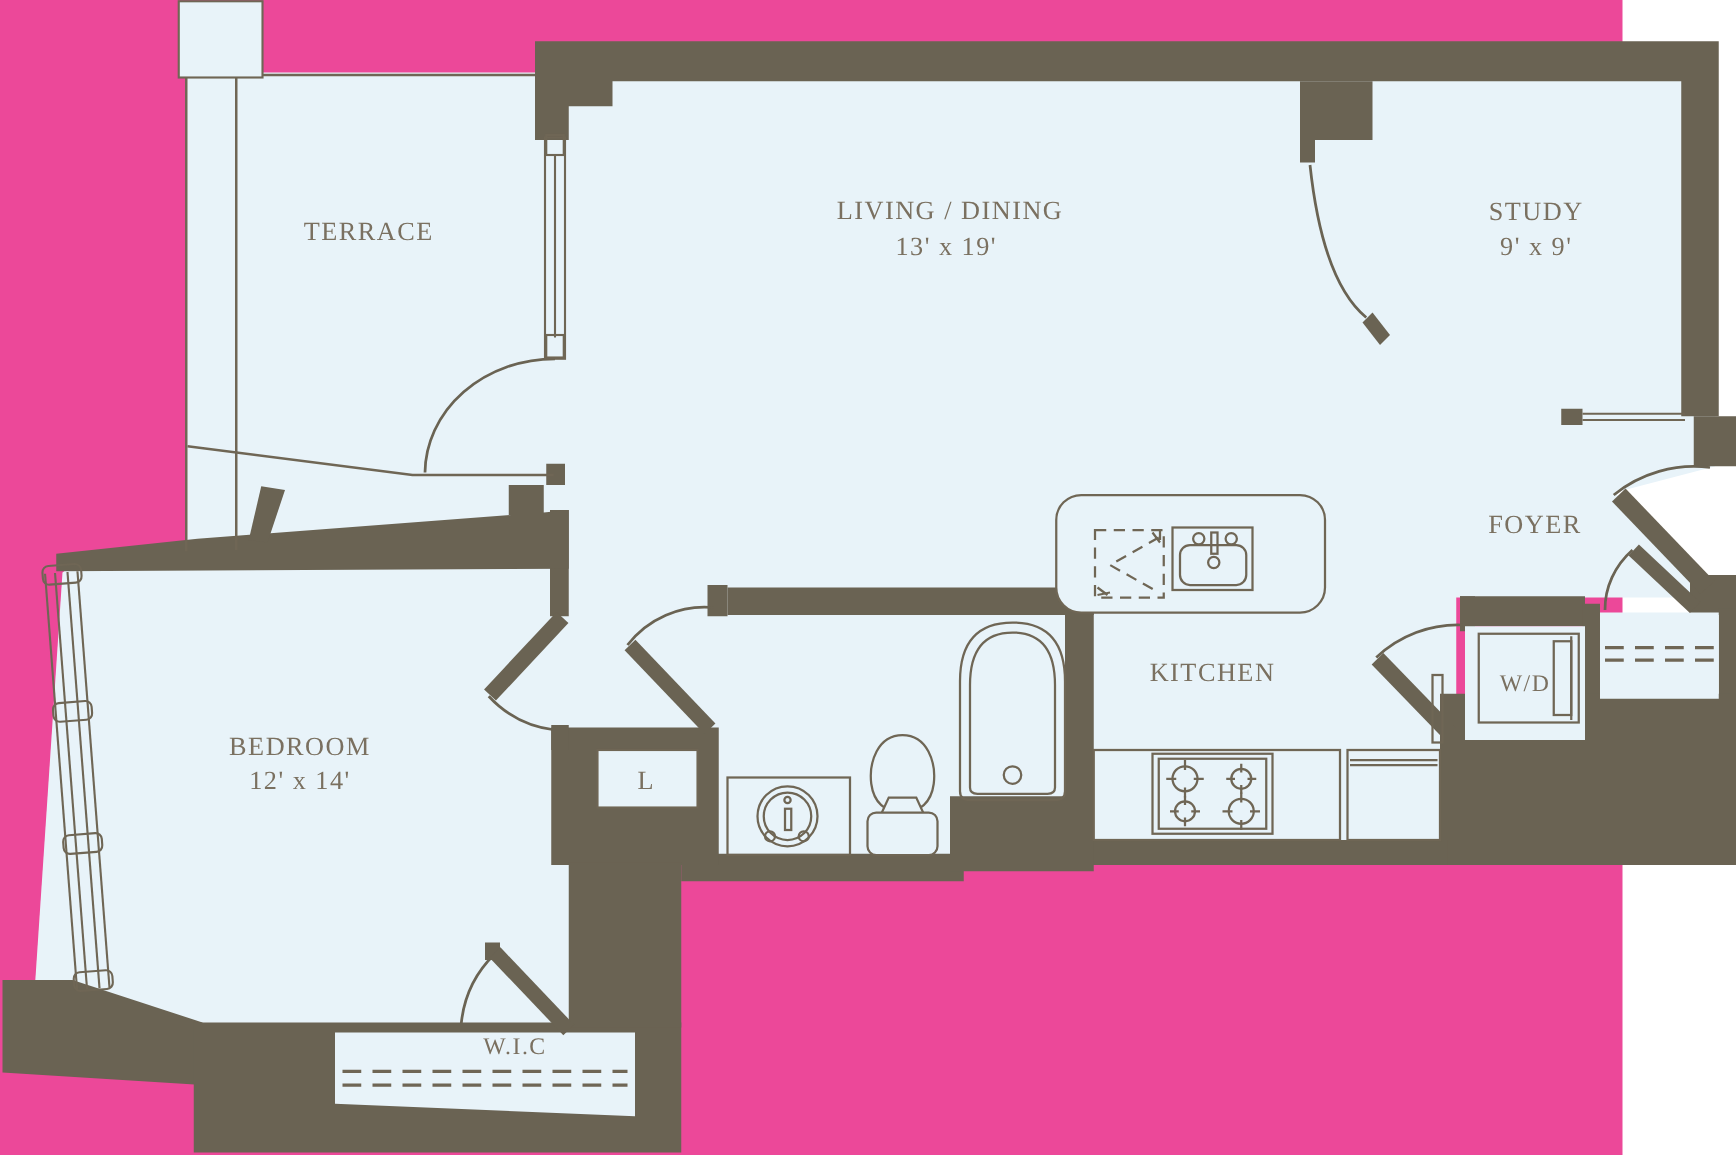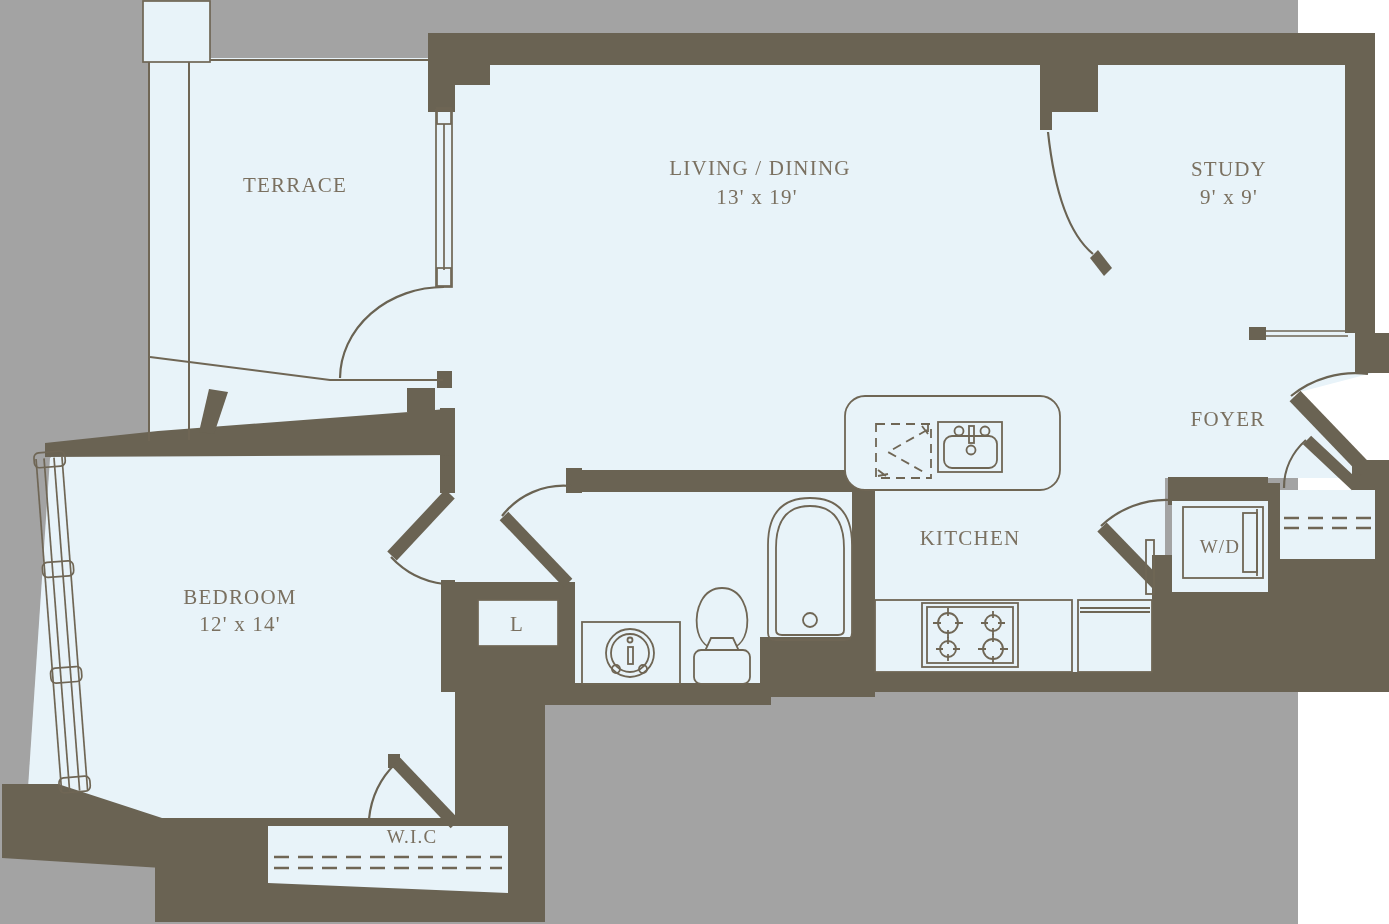--- a/index.html
+++ b/index.html
@@ -1,16 +1,16 @@
 <!DOCTYPE html>
 <html><head>
 <meta charset="utf-8">
 <style>
   html,body{margin:0;padding:0;background:#ffffff;}
-  .stage{position:relative;width:1298px;height:924px;background:#a3a3a3;}
+  .stage{position:relative;width:1298px;height:924px;background:#ec4899;}
   svg{display:block;}
   .ln{stroke:#6f6655;stroke-width:2;fill:none;}
   .thin{stroke:#6f6655;stroke-width:1.7;fill:none;}
   .arc{stroke:#6a6353;stroke-width:2.2;fill:none;}
   .leaf{stroke:#6a6353;fill:none;}
   .fix{stroke:#6f6655;stroke-width:1.8;fill:#e8f3f9;}
   .fixn{stroke:#6f6655;stroke-width:1.8;fill:none;}
   .dashrod{stroke:#6f6655;stroke-width:2.6;fill:none;stroke-dasharray:15 9;}
   .dashfix{stroke:#6f6655;stroke-width:1.8;fill:none;stroke-dasharray:9 6;}
   .lbl{font-family:"Liberation Serif","DejaVu Serif",serif;fill:#7a7060;letter-spacing:1.2px;}

